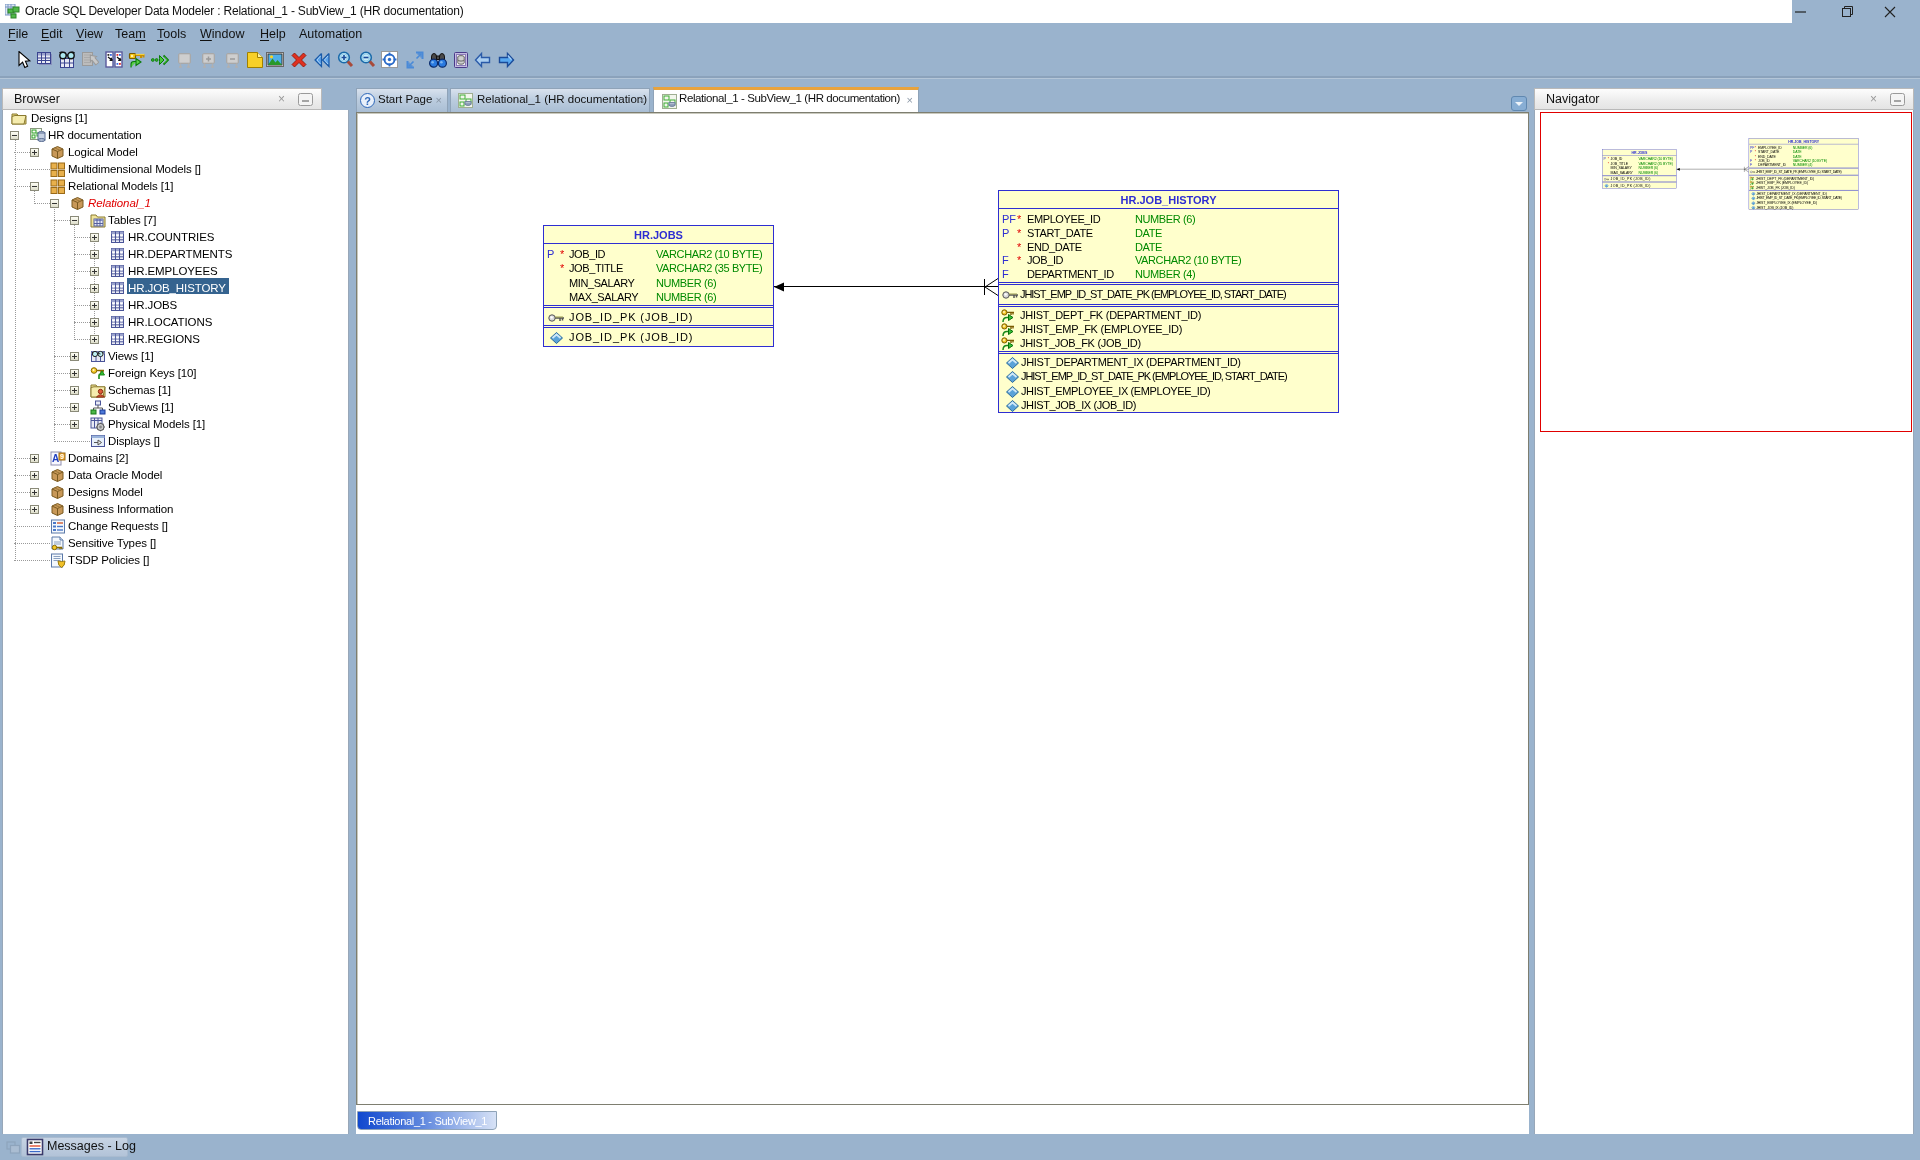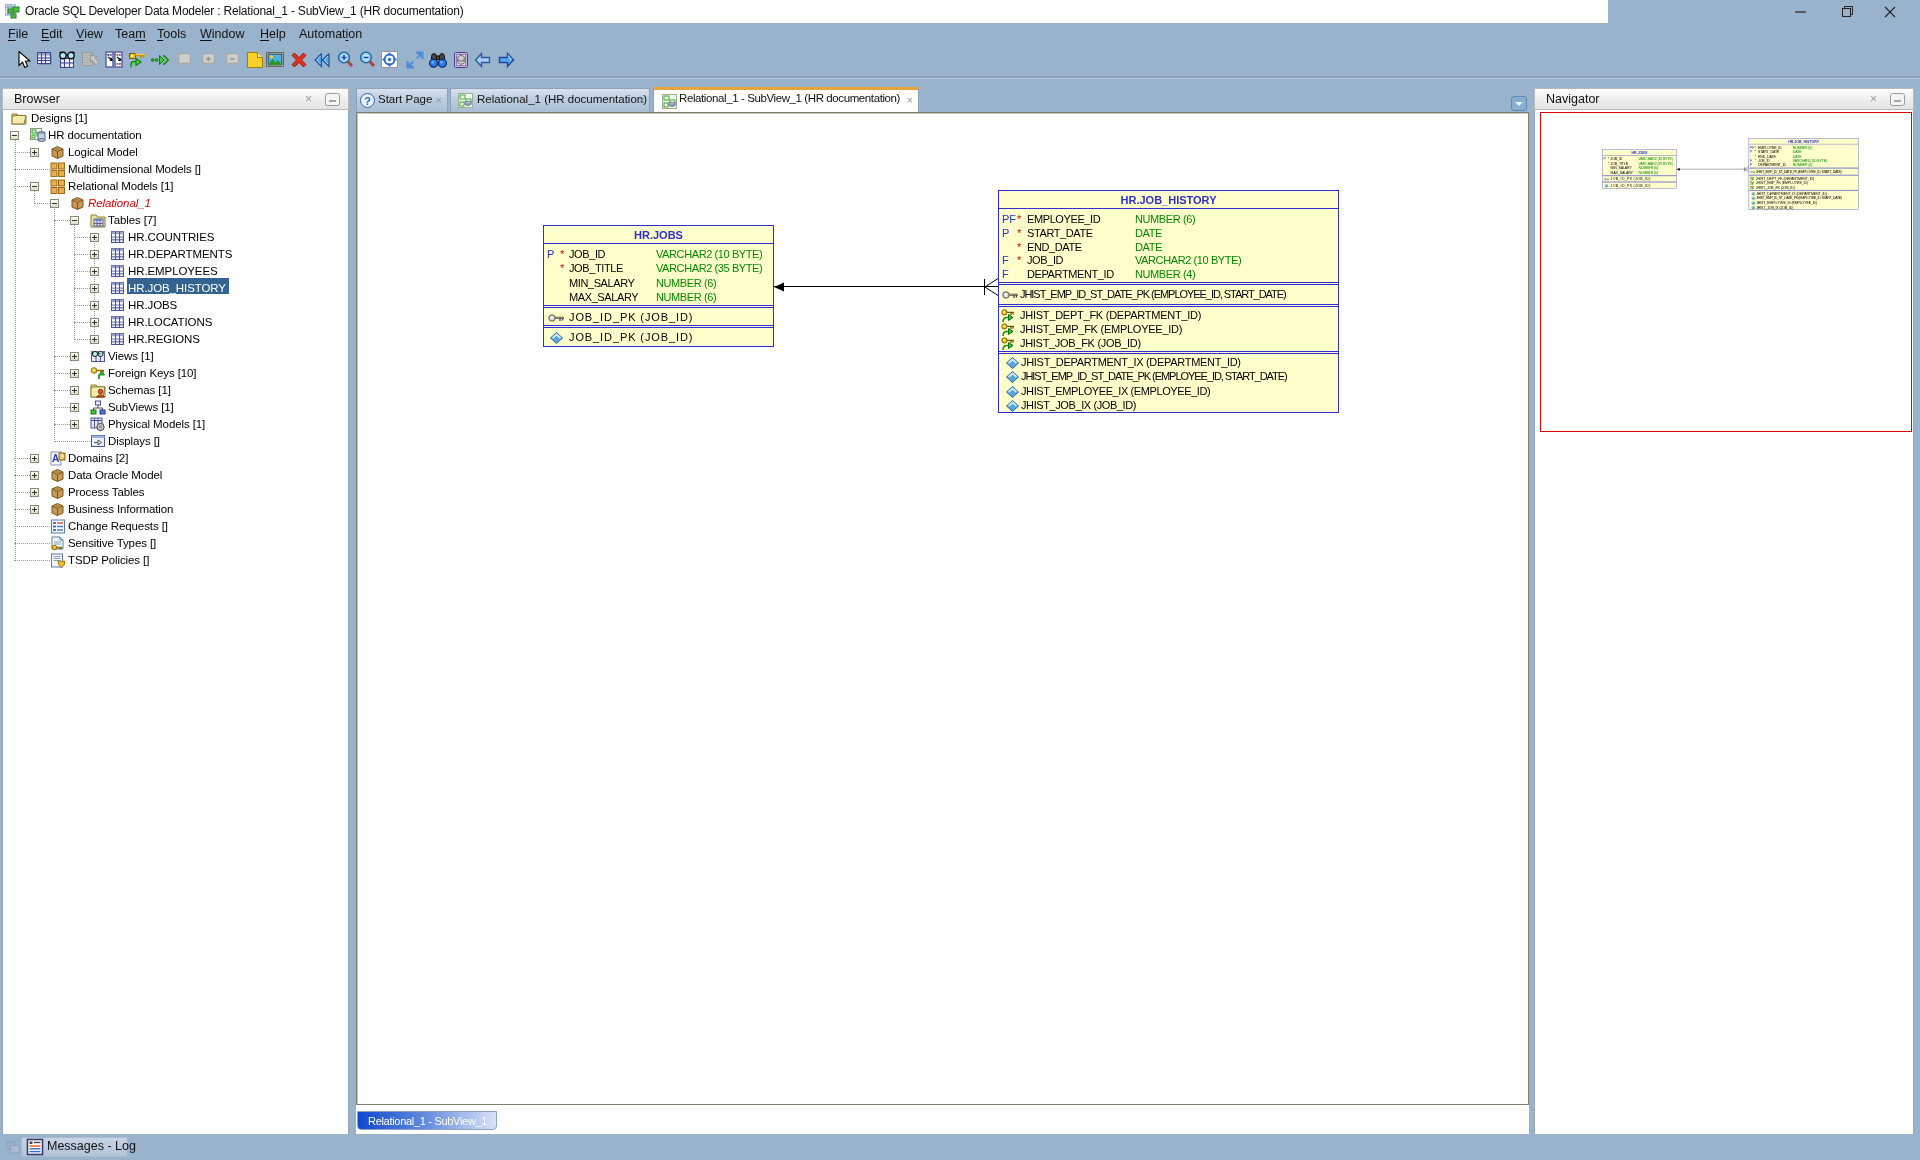--- a/index.html
+++ b/index.html
@@ -1,21 +1,21 @@
 <!DOCTYPE html>
 <html><head>
 <meta charset="utf-8">
 <style>
 * { margin:0; padding:0; box-sizing:border-box; }
 html,body { width:1920px; height:1160px; overflow:hidden; }
 body { font-family:"Liberation Sans", sans-serif; background:#9ab3cd; position:relative; }
 .abs { position:absolute; }
 
 
-#titlebar { position:absolute; left:0; top:0; width:1608px; height:23px; background:#ffffff; }
+#titlebar { position:absolute; left:0; top:0; width:1792px; height:23px; background:#ffffff; }
 #titletext { position:absolute; left:25px; top:4px; font-size:12px; letter-spacing:-0.2px; color:#111; }
 .winbtn { position:absolute; top:0; width:45px; height:23px; color:#222; text-align:center; }
 
 
 #menubar { position:absolute; left:0; top:23px; width:1920px; height:24px; }
 .menuitem { position:absolute; top:4px; font-size:12.5px; color:#111; }
 .mn { text-decoration:underline; text-underline-offset:2px; }
 
 
 #toolbar { position:absolute; left:0; top:47px; width:1920px; height:30px; }
@@ -281,21 +281,21 @@
     </svg>
     <span class="tabtext" style="left:25px;letter-spacing:-0.4px">Relational_1 - SubView_1 (HR documentation)</span>
     <span class="tabx abs" style="right:5px;top:4px">×</span>
   </div>
 
 <svg class="abs" style="left:1511px;top:96px" width="16" height="15" viewBox="0 0 16 15">
     <rect x="0.5" y="0.5" width="15" height="14" rx="2.5" fill="#88aed4" stroke="#6088b0"></rect>
     <path d="M4 6 L8 10 L12 6 z" fill="#eef4fa"></path>
   </svg>
 
-<div class="phead" style="left:2px; top:88px; width:347px;text-align:center;">
+<div class="phead" style="left:2px; top:88px; width:320px;text-align:center;">
   <div class="ptitle">Browser</div>
   <span class="abs" style="right:36px;top:3px;color:#9a9a9a;font-size:12px">×</span>
   <svg class="abs" style="right:8px;top:4px" width="15" height="13">
       <rect x="0.5" y="0.5" width="14" height="12" rx="2" fill="#f4f4f4" stroke="#9a9a9a"></rect>
       <line x1="4" y1="8" x2="11" y2="8" stroke="#555"></line>
     </svg>
 </div>
 <div id="browser">
   <div id="tree">
 <div class="abs" style="left:12px;top:26px;width:1px;height:425px;border-left:1px dotted #9a9a9a"></div>
@@ -602,21 +602,21 @@
       </div>
 <div class="abs" style="left:11px;top:382px;width:16px;height:1px;border-top:1px dotted #9a9a9a"></div>
 <div class="trow" style="left:0;top:374px;width:345px">
         <div class="texp plus" style="left:27px"></div>
         <svg class="tico" style="left:47px" width="15" height="15" viewBox="0 0 15 15">
           <path d="M2 4 L7.5 1.5 L13 4 L13 11 L7.5 13.5 L2 11 z" fill="#c89858" stroke="#7a5a20"></path>
           <path d="M2 4 L7.5 6.5 L13 4" fill="none" stroke="#7a5a20"></path>
           <path d="M7.5 6.5 V13.5" fill="none" stroke="#7a5a20"></path>
           <path d="M4.5 2.8 L10 5.3" fill="none" stroke="#9a783a"></path>
         </svg>
-        <span class="lbl" style="left:65px">Process Tables</span>
+        <span class="lbl" style="left:65px">Designs Model</span>
       </div>
 <div class="abs" style="left:11px;top:399px;width:16px;height:1px;border-top:1px dotted #9a9a9a"></div>
 <div class="trow" style="left:0;top:391px;width:345px">
         <div class="texp plus" style="left:27px"></div>
         <svg class="tico" style="left:47px" width="15" height="15" viewBox="0 0 15 15">
           <path d="M2 4 L7.5 1.5 L13 4 L13 11 L7.5 13.5 L2 11 z" fill="#c89858" stroke="#7a5a20"></path>
           <path d="M2 4 L7.5 6.5 L13 4" fill="none" stroke="#7a5a20"></path>
           <path d="M7.5 6.5 V13.5" fill="none" stroke="#7a5a20"></path>
           <path d="M4.5 2.8 L10 5.3" fill="none" stroke="#9a783a"></path>
         </svg>

